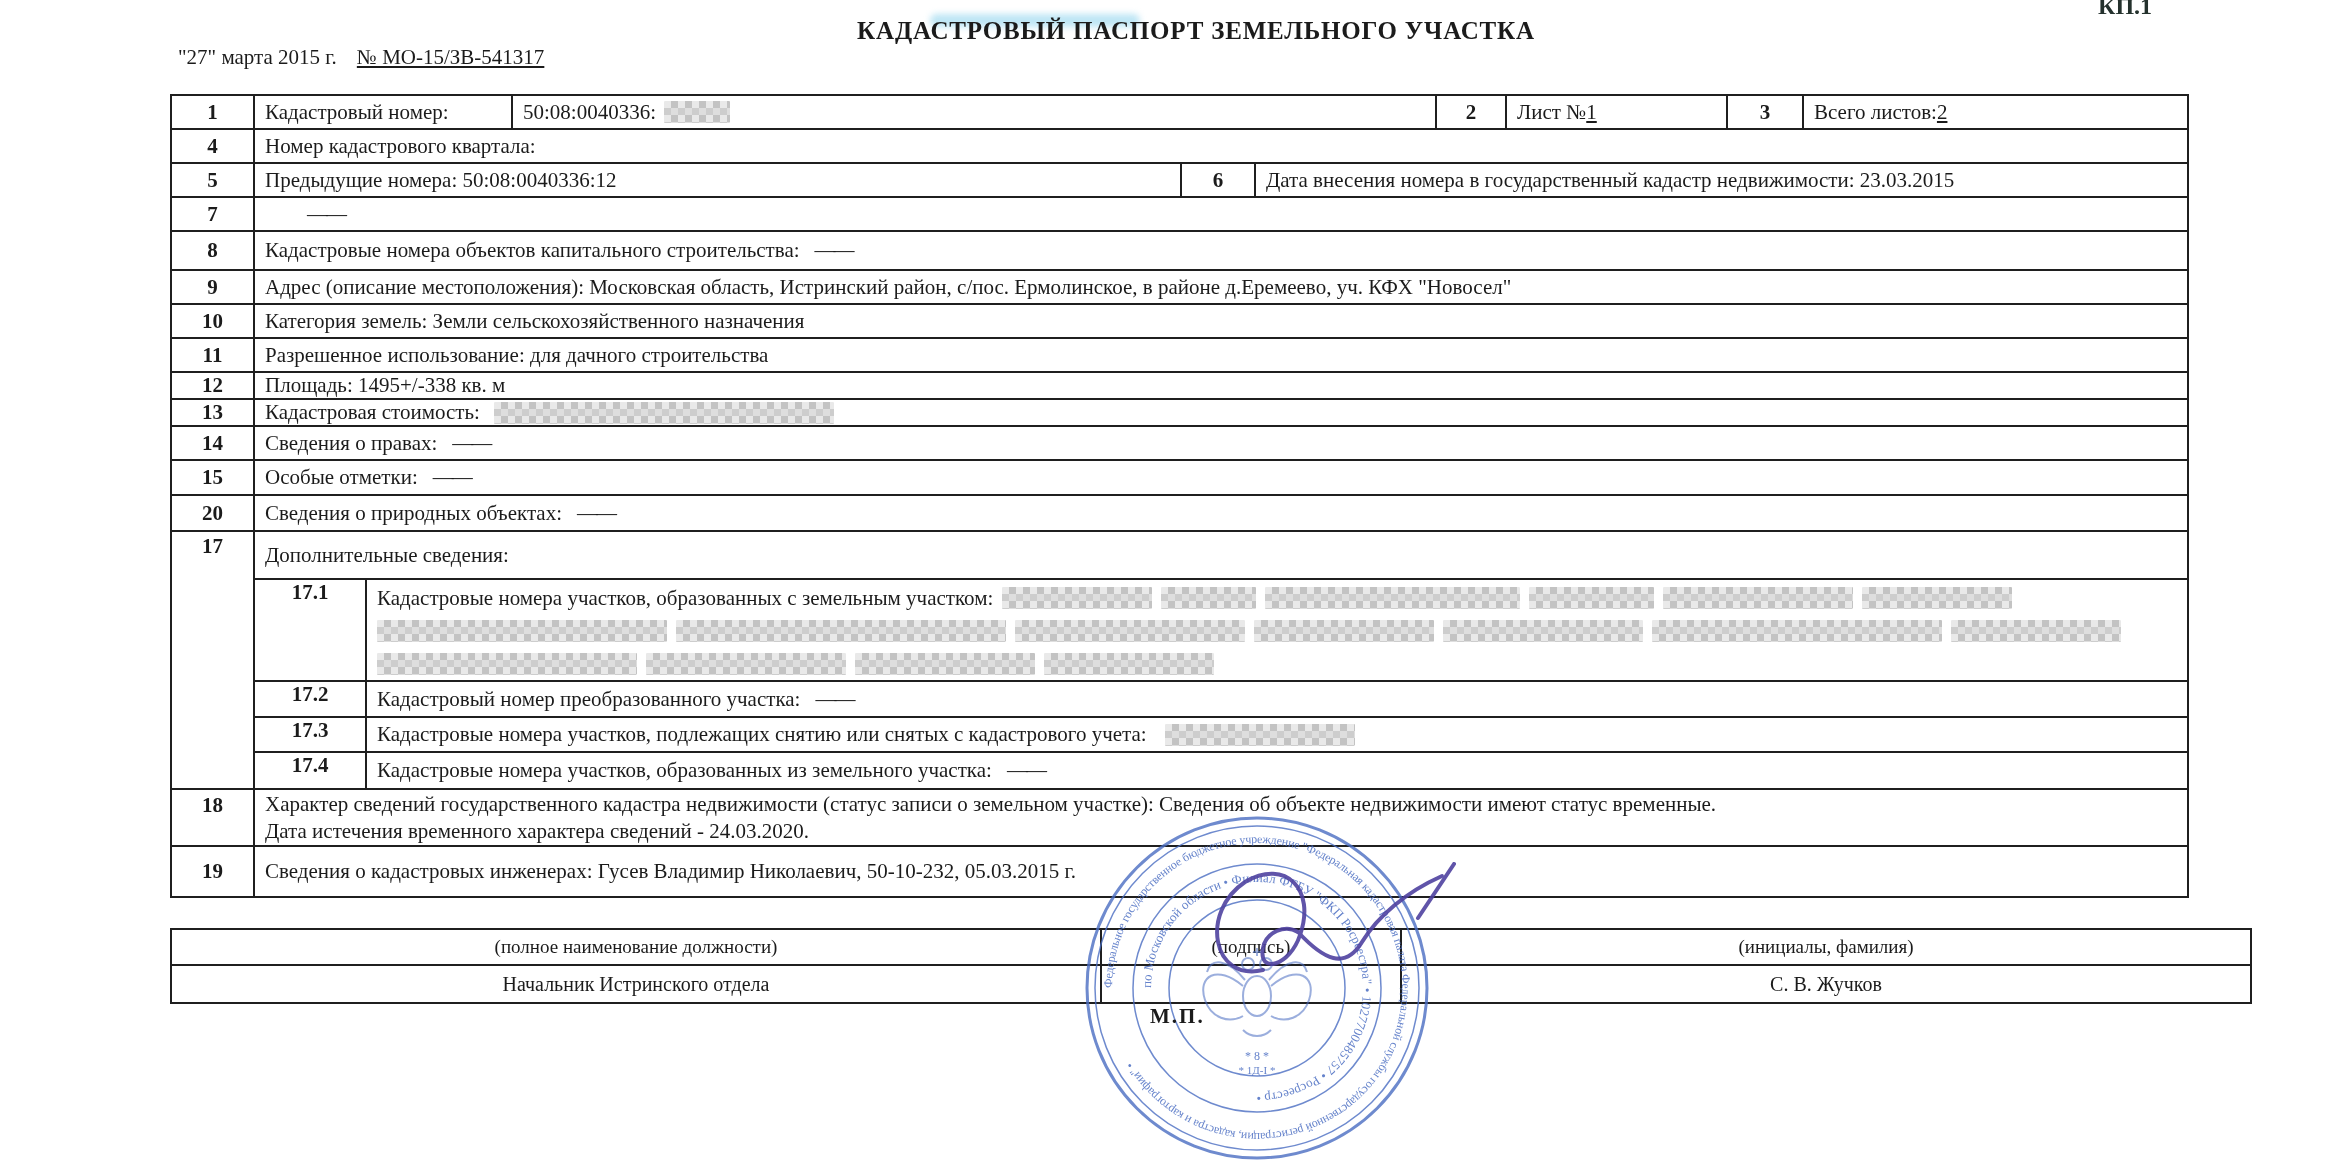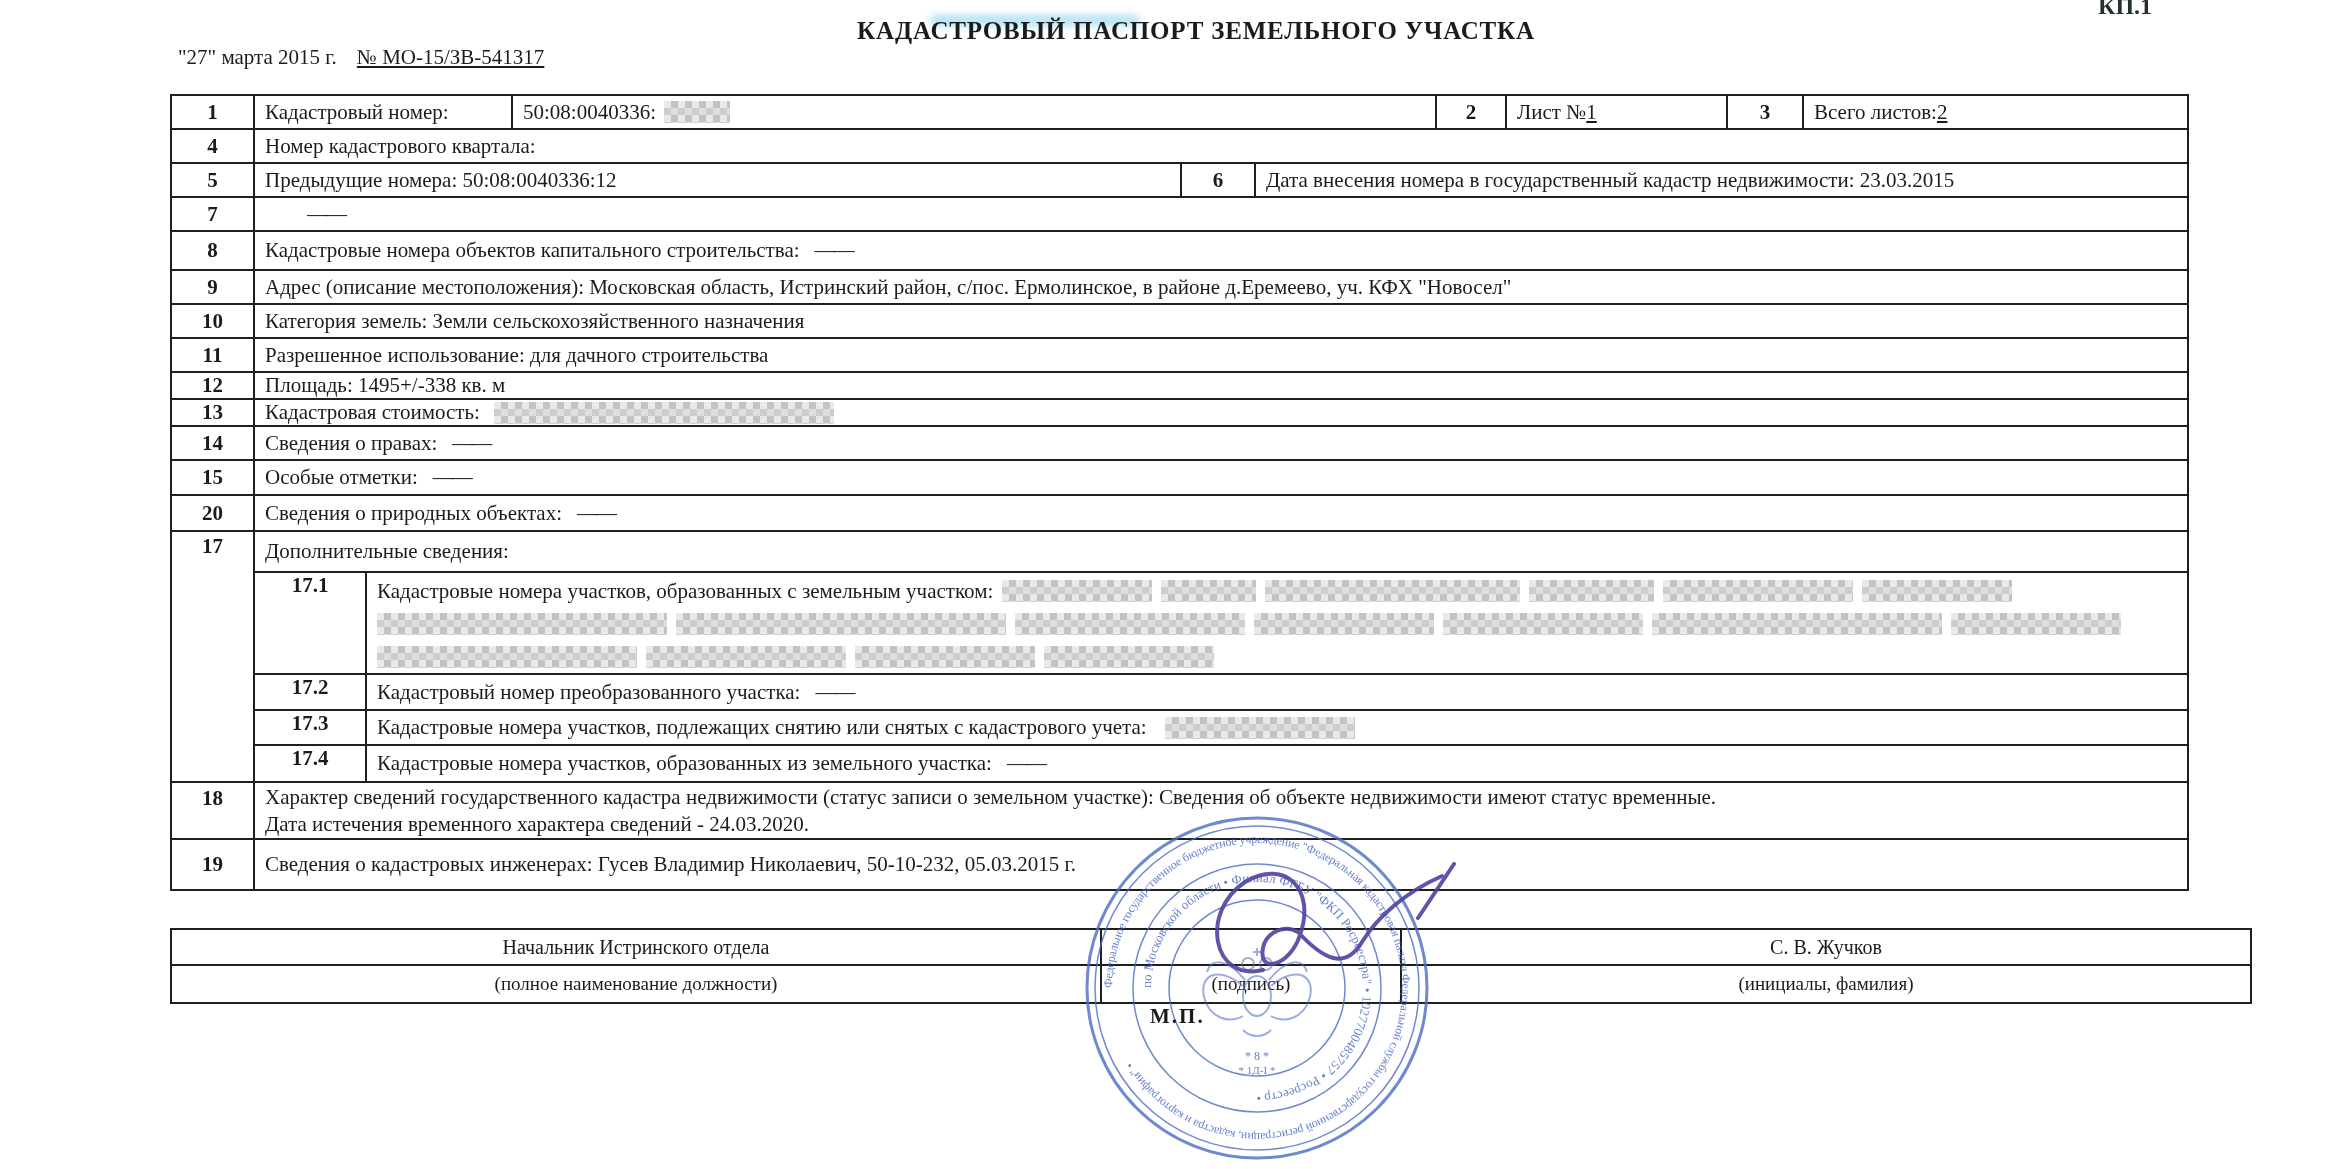--- a/index.html
+++ b/index.html
@@ -161,21 +161,21 @@
     <div class="cell num" style="width:83px">20</div>
     <div class="cell grow">
       <span>Сведения о природных объектах:</span>
         <span class="dash gap15">——</span>
     </div>
   </div>
 
   <div class="g17">
     <div class="g17num">17</div>
     <div class="g17body">
-      <div class="subrow" style="height:41px">
+      <div class="subrow" style="height:48px">
         <div class="subcontent">Дополнительные сведения:</div>
       </div>
       <div class="subrow" style="height:102px">
         <div class="subnum">17.1</div>
         <div class="subcontent multiline">
           <div class="mline rxrow">
             <span>Кадастровые номера участков, образованных с земельным участком:</span>
             <span class="rx" style="width:150px"></span>
             <span class="rx" style="width:95px"></span>
             <span class="rx" style="width:255px"></span>
@@ -233,28 +233,28 @@
   </div>
 
   <div class="row" style="height:49px">
     <div class="cell num" style="width:83px">19</div>
     <div class="cell grow">Сведения о кадастровых инженерах: Гусев Владимир Николаевич, 50-10-232, 05.03.2015 г.</div>
   </div>
 </div>
 
 <div class="sig">
   <div class="sigrow">
+    <div class="sigcell sc1 cap">(полное наименование должности)</div>
+    <div class="sigcell sc2 cap">(подпись)</div>
+    <div class="sigcell sc3 cap">(инициалы, фамилия)</div>
+  </div>
+  <div class="sigrow">
     <div class="sigcell sc1">Начальник Истринского отдела</div>
     <div class="sigcell sc2"></div>
     <div class="sigcell sc3">С. В. Жучков</div>
-  </div>
-  <div class="sigrow">
-    <div class="sigcell sc1 cap">(полное наименование должности)</div>
-    <div class="sigcell sc2 cap">(подпись)</div>
-    <div class="sigcell sc3 cap">(инициалы, фамилия)</div>
   </div>
 </div>
 
 <div class="mp">М.П.</div>
 
 <svg class="stampsvg" width="360" height="360" viewBox="0 0 360 360">
   <g opacity="0.8">
     <circle cx="180" cy="180" r="170" fill="none" stroke="#4a6dc2" stroke-width="3"></circle>
     <circle cx="180" cy="180" r="162" fill="none" stroke="#4a6dc2" stroke-width="1.5"></circle>
     <circle cx="180" cy="180" r="124" fill="none" stroke="#4a6dc2" stroke-width="1.5"></circle>

